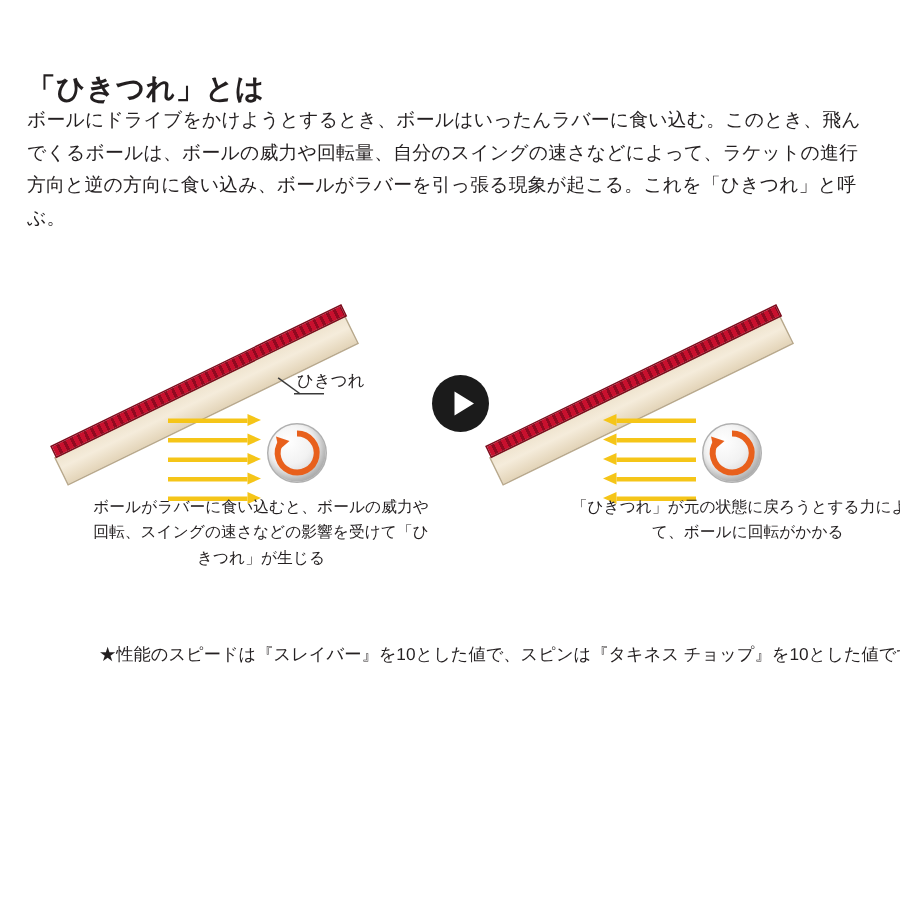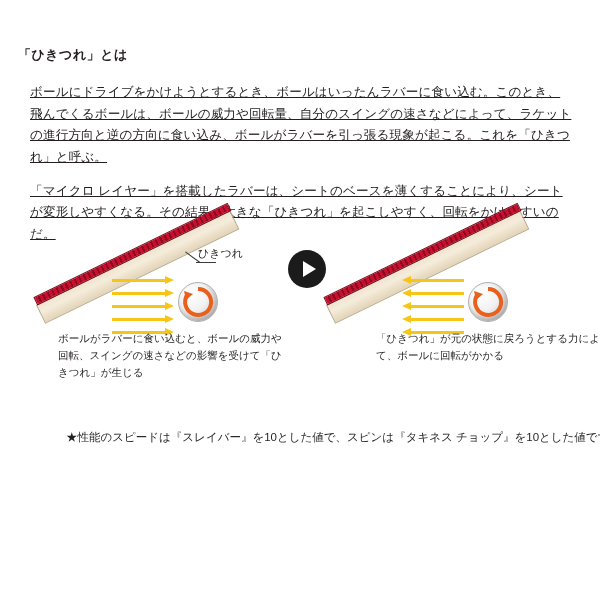--- a/index.html
+++ b/index.html
@@ -18,40 +18,39 @@
     position: relative;
     width: 600px;
     height: 600px;
   }
 
   
   .heading {
     position: absolute;
     left: 18px;
     top: 46px;
-    font-size: 13px;
+    font-size: 19px;
     font-weight: bold;
     letter-spacing: 0.5px;
     color: #231f20;
   }
 
   
   .body-text {
     position: absolute;
     left: 18px;
     top: 70px;
     width: 566px;
     font-size: 12.6px;
     line-height: 1.72;
     color: #231f20;
     letter-spacing: 0.1px;
   }
   .body-text p {
-    margin: 12px;
-    text-decoration: underline;
+    margin: 0;
   }
   .body-text p + p {
     margin-top: 2px;
   }
 
   
   .figures {
     position: absolute;
     left: 0;
     top: 188px;
@@ -195,20 +194,21 @@
     border-left: 13px solid #ffffff;
     margin-left: 4px;
   }
 
   
   .caption {
     position: absolute;
     font-size: 10.5px;
     line-height: 1.6;
     color: #231f20;
+    text-align: center;
   }
   .caption.left { left: 58px; top: 330px; width: 232px; }
   .caption.right { left: 330px; top: 330px; width: 245px; margin-left: 46px; }
 
   
   .notes {
     position: absolute;
     left: 66px;
     top: 428px;
     width: 500px;
@@ -220,21 +220,20 @@
 </style>
 </head>
 <body>
 
 <div class="page">
 
   <div class="heading">「ひきつれ」とは</div>
 
   <div class="body-text">
     <p>ボールにドライブをかけようとするとき、ボールはいったんラバーに食い込む。このとき、飛んでくるボールは、ボールの威力や回転量、自分のスイングの速さなどによって、ラケットの進行方向と逆の方向に食い込み、ボールがラバーを引っ張る現象が起こる。これを「ひきつれ」と呼ぶ。</p>
-    <p>「マイクロ レイヤー」を搭載したラバーは、シートのベースを薄くすることにより、シートが変形しやすくなる。その結果、大きな「ひきつれ」を起こしやすく、回転をかけやすいのだ。</p>
   </div>
 
   <div class="figures">
 
     <div class="panel left">
       <div class="racket">
         <div class="rubber"></div>
       </div>
 
       <div class="arrows dir-right">

